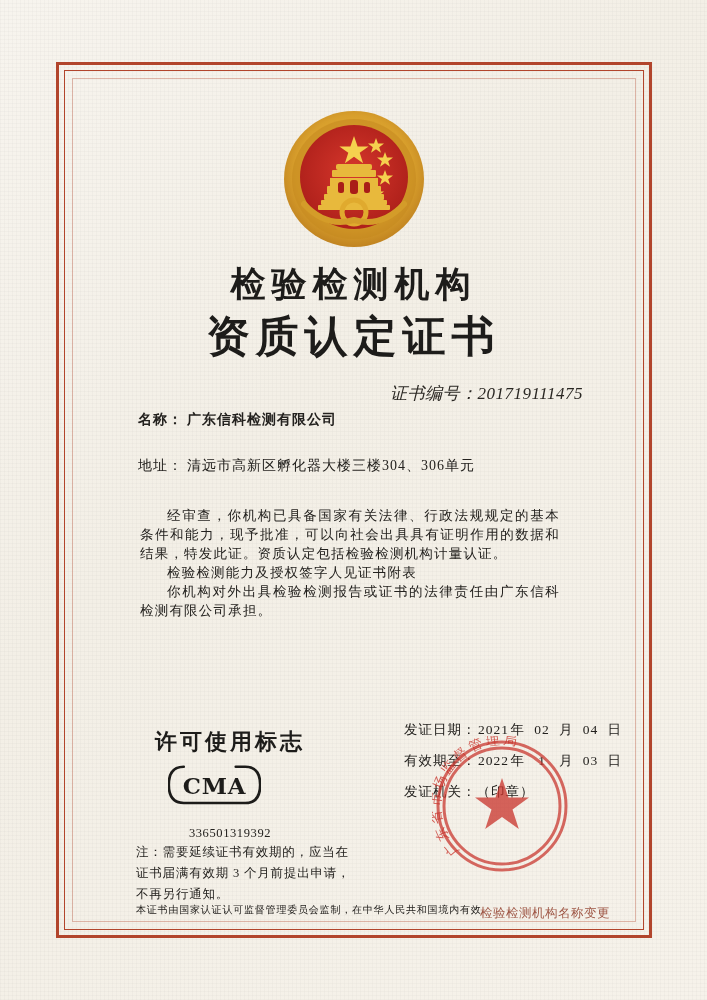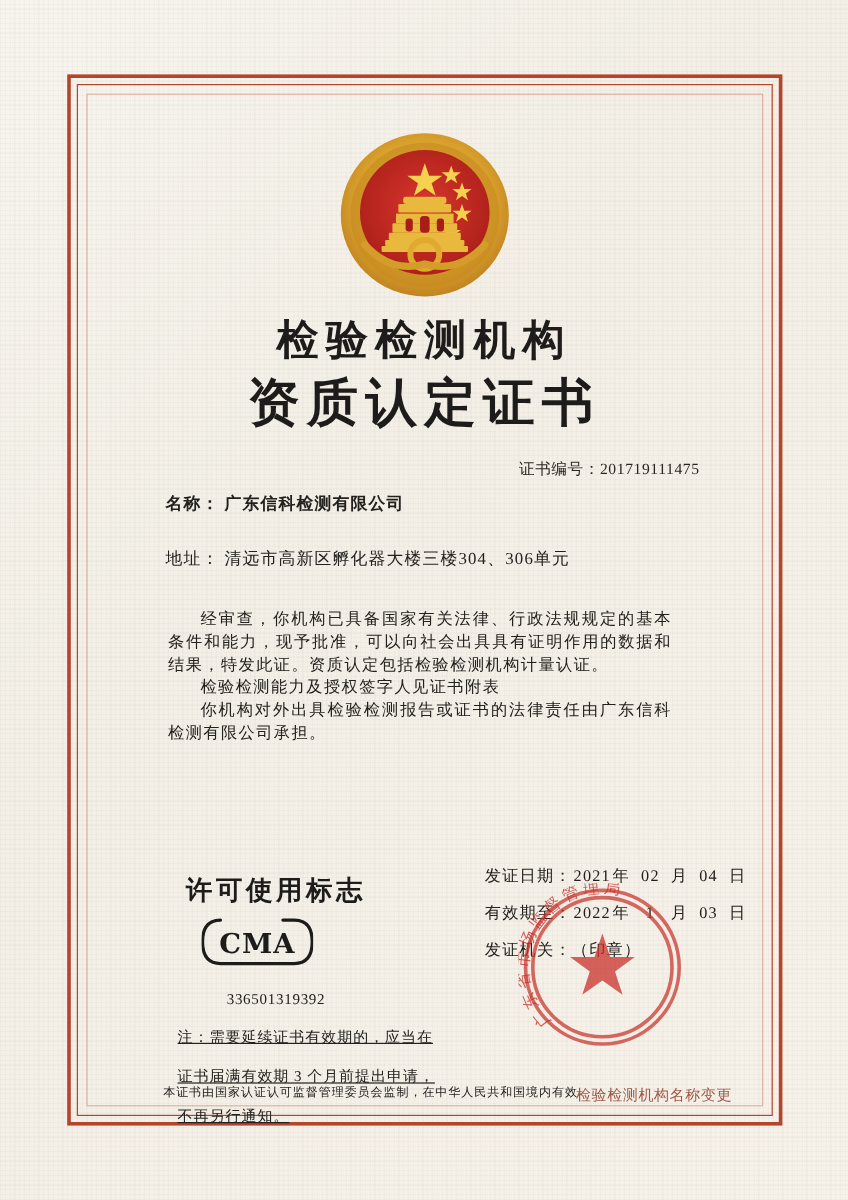--- a/index.html
+++ b/index.html
@@ -87,24 +87,25 @@
     letter-spacing: 6px;
     color: #1d1c1a;
     line-height: 1.25;
     margin-top: 4px;
   }
 
   .cert-no {
     position: absolute;
     right: 124px;
     top: 382px;
-    font-size: 13px;
+    font-size: 17px;
     color: #2a2723;
     letter-spacing: 0.5px;
     white-space: nowrap;
+    font-style: italic;
   }
 
   
   .field {
     position: absolute;
     left: 138px;
     font-size: 14px;
     color: #23211e;
     letter-spacing: 1px;
     white-space: nowrap;
@@ -185,21 +186,21 @@
   
   .notes {
     position: absolute;
     left: 136px;
     top: 842px;
     font-size: 12.5px;
     color: #23211e;
     line-height: 21px;
     letter-spacing: 0.8px;
   }
-  .notes p { margin: 12px; text-decoration: underline; }
+  .notes p { margin: 0; }
 
   .footer-note {
     position: absolute;
     left: 136px;
     top: 903px;
     font-size: 10px;
     color: #23211e;
     letter-spacing: 0.8px;
     white-space: nowrap;
     font-family: Liberation Serif, serif;

